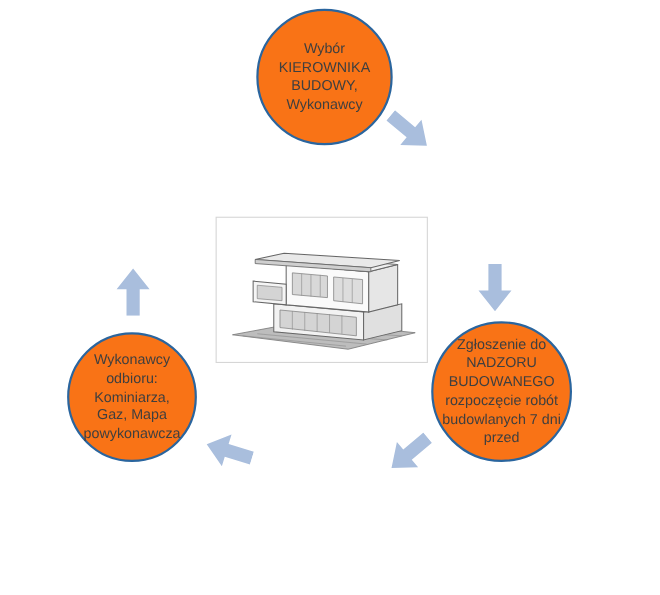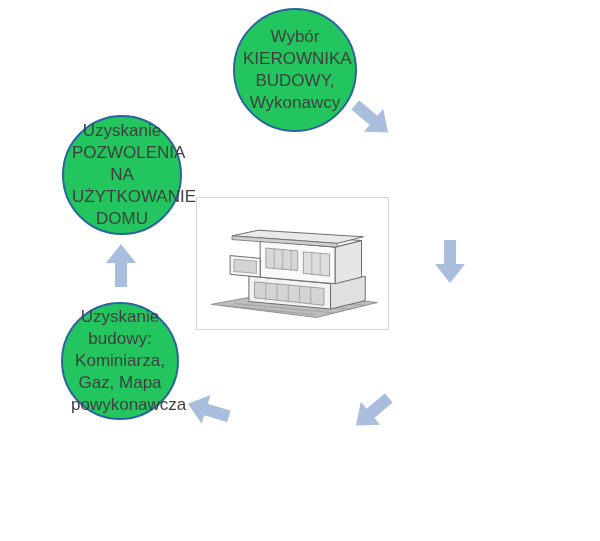--- a/index.html
+++ b/index.html
@@ -7,27 +7,27 @@
     position:relative;
     width:600px;height:541px;
     background:#ffffff;
     font-family:"Liberation Sans", sans-serif;
     overflow:hidden;
   }
   .node{
     position:absolute;
     border:2px solid #2a659e;
     border-radius:50%;
-    background:#22c55e;
+    background:#f97316;
     display:flex;
     align-items:center;
     justify-content:flex-start;
     text-align:center;
     color:#3f3f3f;
-    font-size:17px;
+    font-size:13px;
     line-height:1.3;
     box-sizing:border-box;
     padding:8px;
   }
   .node span{display:block;width:100%;}
   .arrow{
     position:absolute;
     width:44px;height:32px;
   }
   .arrow svg{display:block;width:100%;height:100%;}
@@ -58,29 +58,29 @@
 </head>
 <body>
 
 <div id="canvas">
 
   <div class="node" id="node-top">
     <span>Wybór KIEROWNIKA BUDOWY, Wykonawcy</span>
   </div>
 
 
+  <div class="node" id="node-right-bottom">
+    <span>Zgłoszenie do NADZORU BUDOWANEGO rozpoczęcie robót budowlanych 7 dni przed</span>
+  </div>
 
 
   <div class="node" id="node-left-bottom">
-    <span>Uzyskanie budowy: Kominiarza, Gaz, Mapa powykonawcza</span>
+    <span>Wykonawcy odbioru: Kominiarza, Gaz, Mapa powykonawcza</span>
   </div>
 
-  <div class="node" id="node-left-top">
-    <span>Uzyskanie POZWOLENIA NA UŻYTKOWANIE DOMU</span>
-  </div>
 
   <div class="arrow" id="arrow-1">
     <svg viewBox="0 0 44 32">
         <polygon points="0,10 24,10 24,1 43,16 24,31 24,22 0,22" fill="#a9bedd"></polygon>
       </svg>
   </div>
   <div class="arrow" id="arrow-2">
     <svg viewBox="0 0 44 32">
         <polygon points="0,10 24,10 24,1 43,16 24,31 24,22 0,22" fill="#a9bedd"></polygon>
       </svg>

